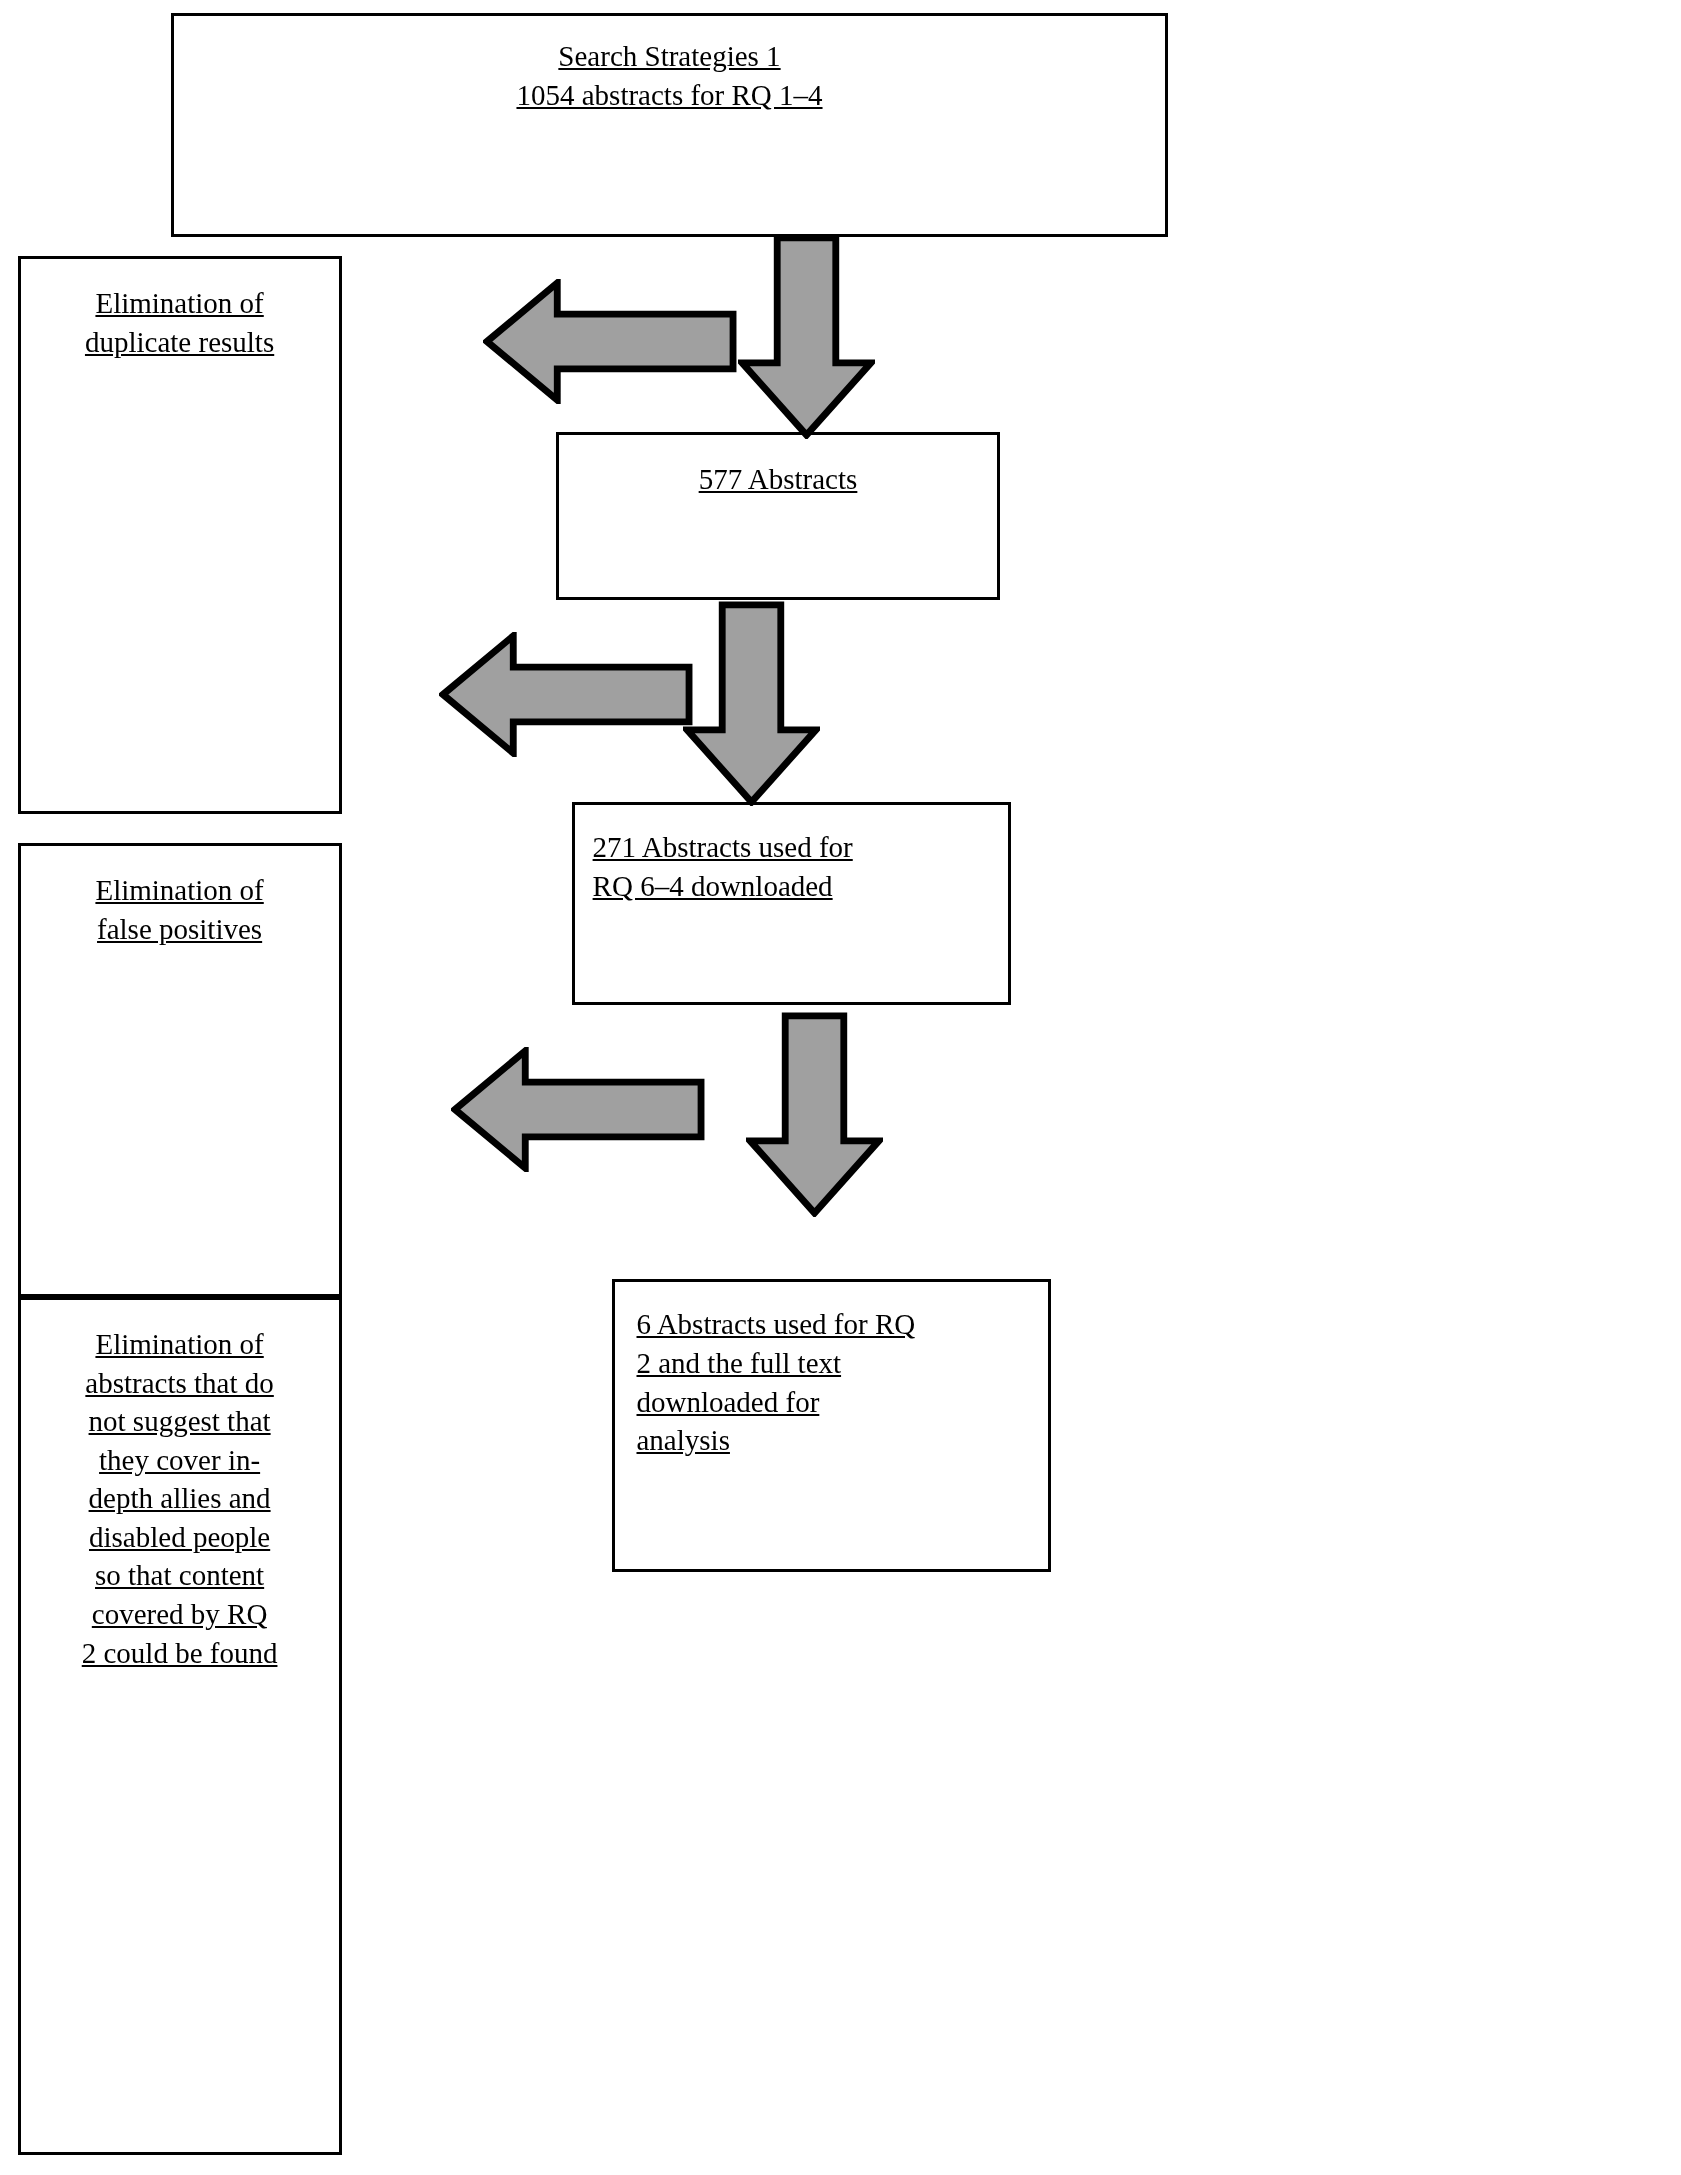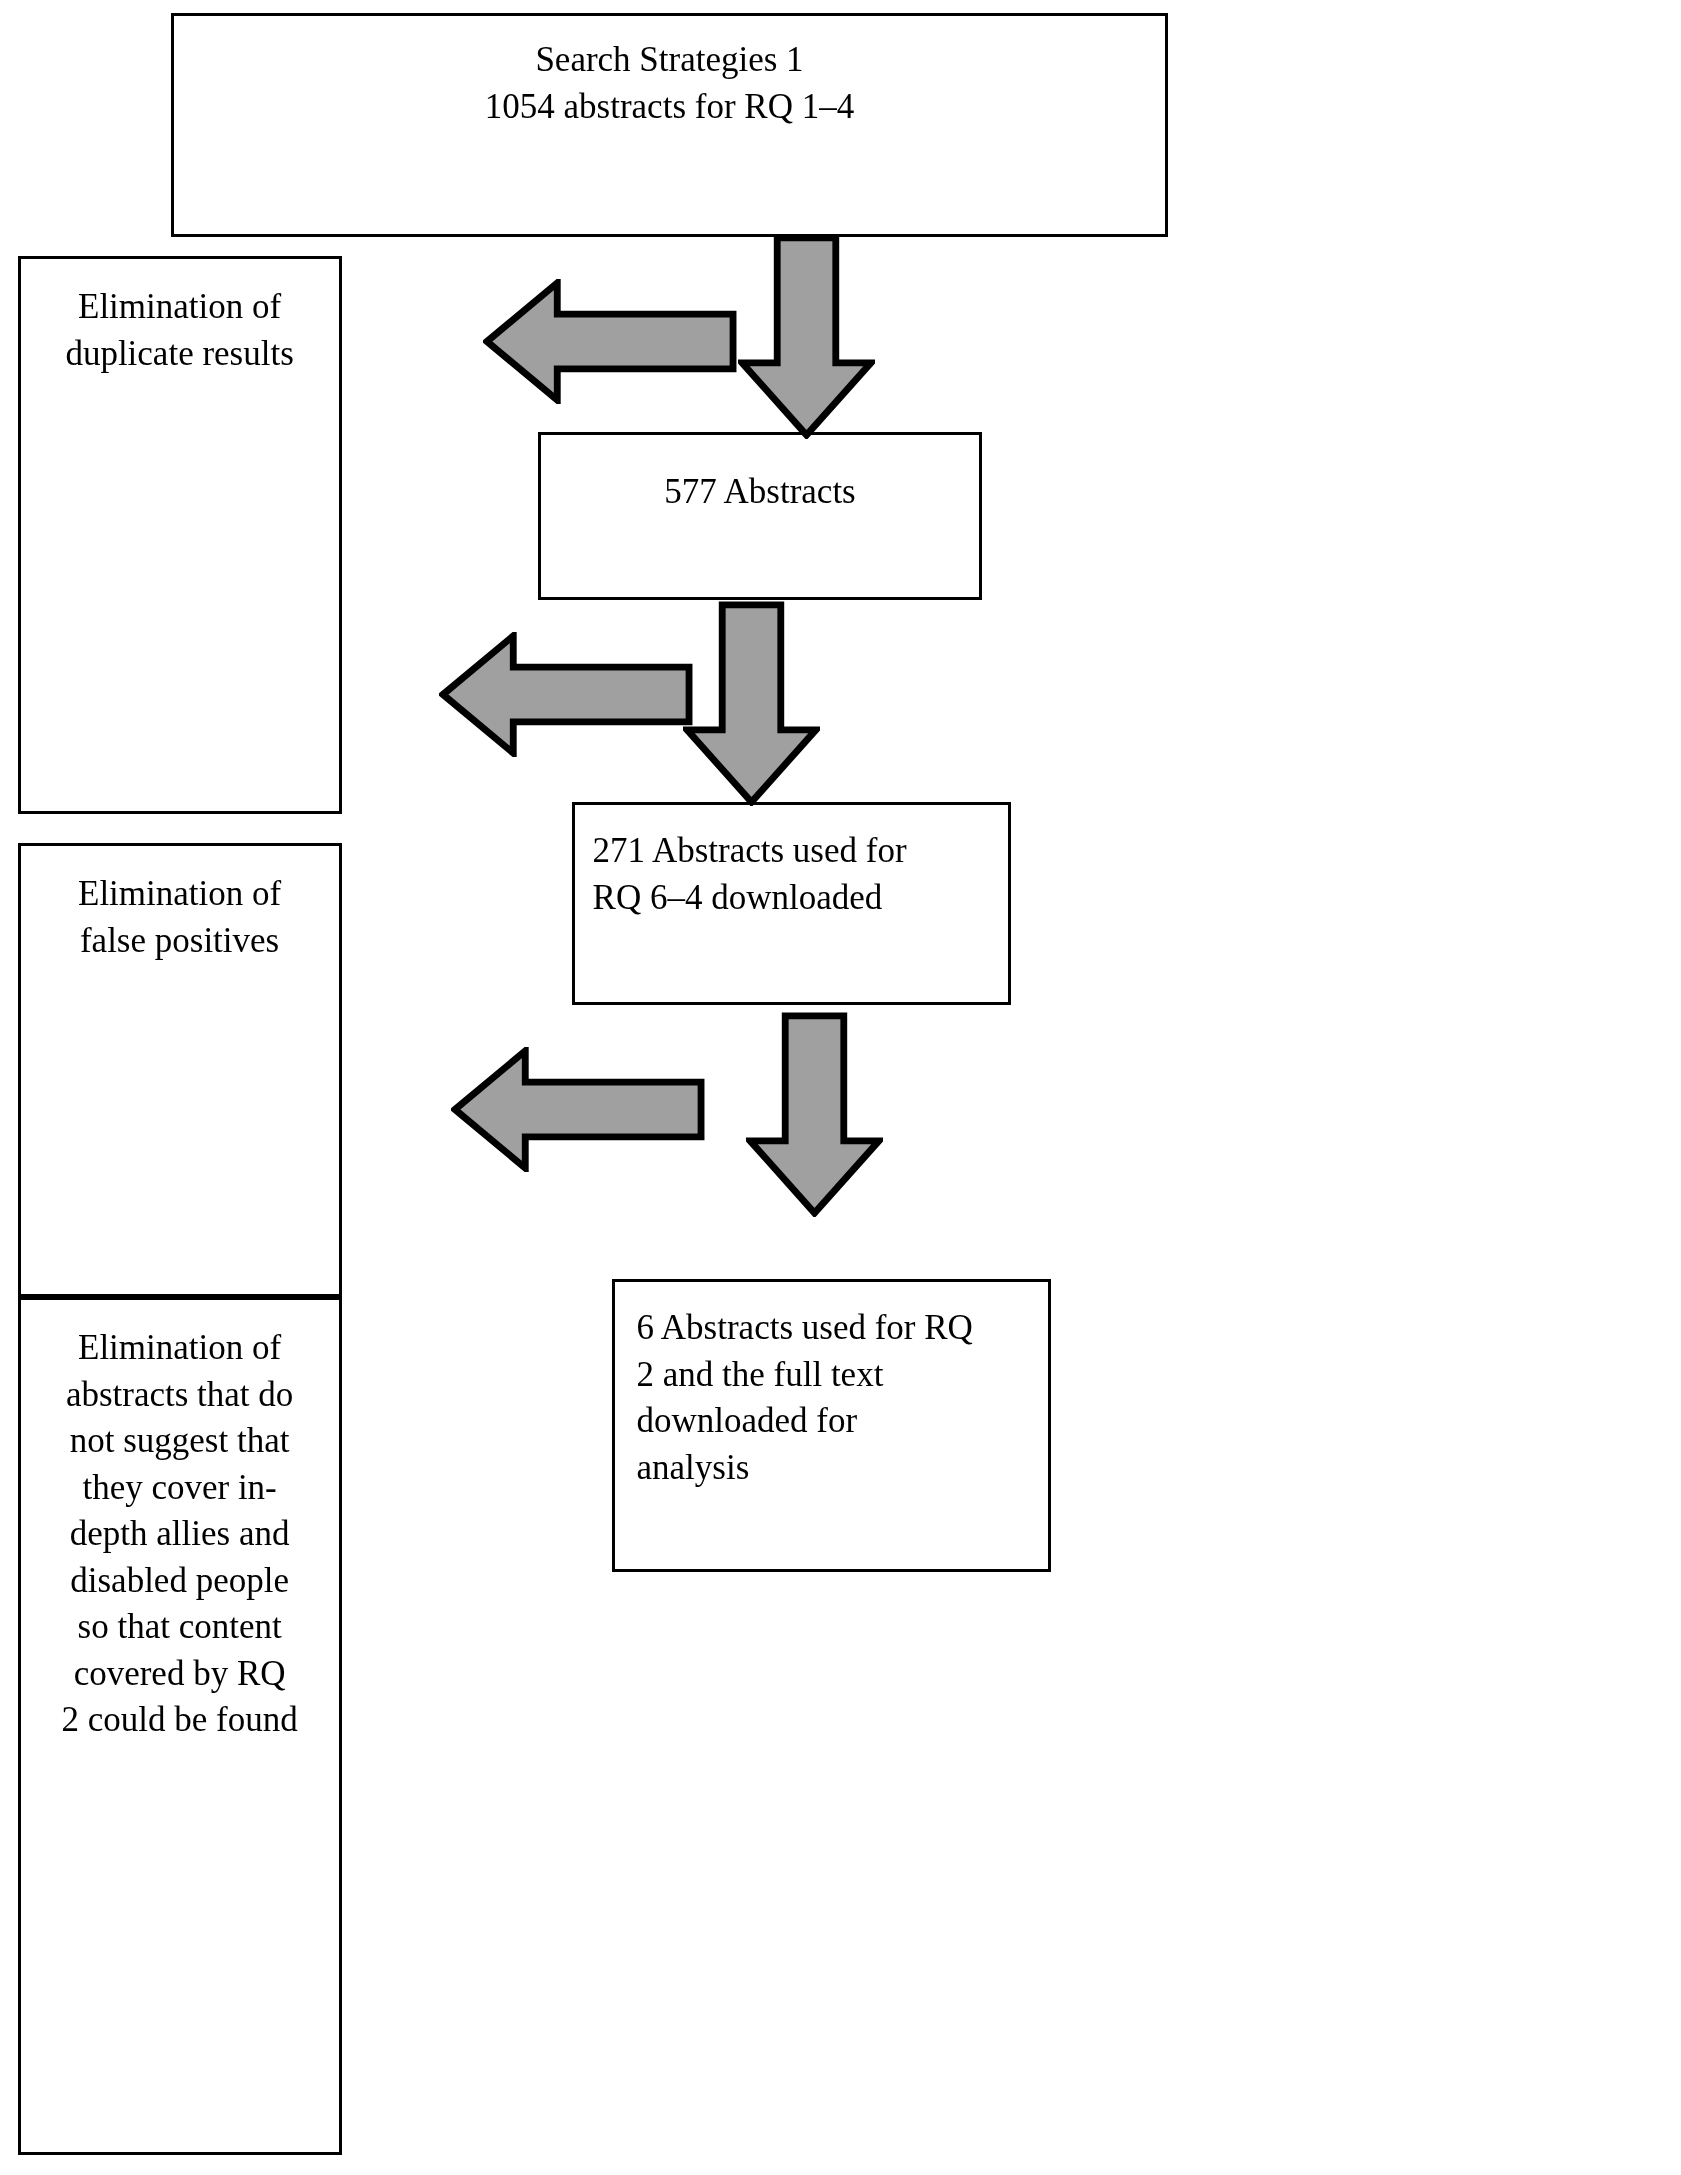--- a/index.html
+++ b/index.html
@@ -23,22 +23,23 @@
   .box {
     position: absolute;
     box-sizing: border-box;
     border: 3.9px solid #000000;
     background: #ffffff;
     display: flex;
     flex-direction: column;
     justify-content: flex-start;
   }
   .box .txt {
-    font-size: 35px;
+    font-size: 29px;
     line-height: 1.33;
+    text-decoration: underline;
   }
   .center  { text-align: center; }
 
   
   #box-search {
     left: 171px; top: 12.7px; width: 997px; height: 224px;
     padding-top: 21.5px;
   }
   #box-search .txt { text-align: center; }
 
@@ -52,22 +53,22 @@
     padding: 25px 13.7px 0 13.7px;
   }
 
   #box-elim3 {
     left: 17.6px; top: 1297px; width: 324px; height: 858px;
     padding: 25px 15.6px 0 15.6px;
   }
   #box-elim3 .txt { text-align: center; }
 
   #box-577 {
-    left: 538px; top: 432px; width: 444px; height: 168px;
-    padding-top: 34px;
+    left: 556px; top: 432px; width: 444px; height: 168px;
+    padding-top: 25px;
   }
 
   #box-271 {
     left: 572px; top: 802px; width: 439px; height: 203px;
     padding: 23.4px 17.6px 0 17.6px;
   }
 
   #box-6 {
     left: 612px; top: 1243px; width: 439px; height: 293px;
     padding: 23.4px 19.5px 0 21.5px;

